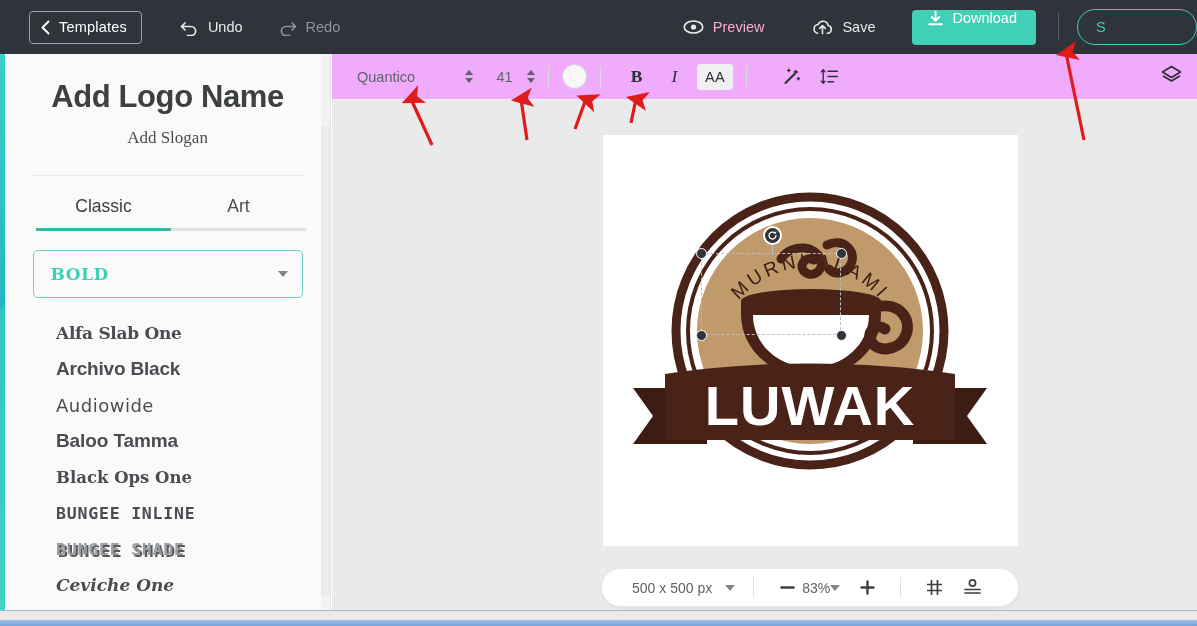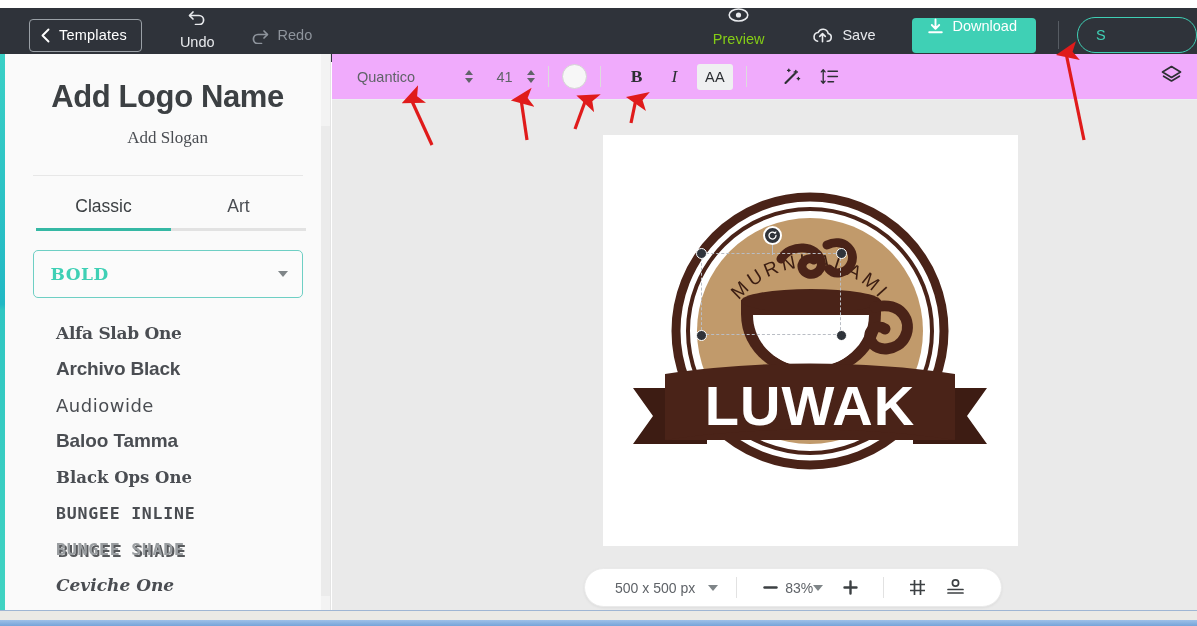--- a/index.html
+++ b/index.html
@@ -6,37 +6,37 @@
   html, body {
     width: 1197px; height: 626px;
     overflow: hidden;
     font-family: "Liberation Sans", sans-serif;
     background: #ffffff;
   }
   #app { position: relative; width: 1197px; height: 626px; overflow: hidden; }
 
   
   .topbar {
-    position: absolute; top: 8px; left: 0; width: 1197px; height: 54px;
+    position: absolute; top: 0; left: 0; width: 1197px; height: 54px;
     background: #2f333a; display: flex; align-items: center;
   }
   .templates-btn {
     margin-left: 29px; height: 33px; padding: 0 14px 0 10px;
     border: 1px solid #9aa0a6; border-radius: 4px;
     display: flex; align-items: center; gap: 8px;
     color: #ffffff; font-size: 14.5px; cursor: pointer; background: transparent;
   }
   .templates-btn .lbl { letter-spacing: .2px; }
   .tb-item {
     display: flex; align-items: center; gap: 9px;
     font-size: 14.5px; cursor: pointer; height: 54px;
   }
-  .tb-undo { margin-left: 38px; color: #e8eaed; flex-direction: column; }
+  .tb-undo { margin-left: 38px; color: #e8eaed; }
   .tb-redo { margin-left: 35px; color: #8e949c; }
-  .tb-preview { margin-left: auto; color: #84cc16; flex-direction: column; }
+  .tb-preview { margin-left: auto; color: #f9a8d4; }
   .tb-save { margin-left: 48px; color: #e8eaed; }
   .download-btn {
     margin-left: 36px; height: 35px; padding: 0 19px 0 15px;
     background: #3fd0b5; border: none; border-radius: 4px;
     display: flex; align-items: flex-start; gap: 9px;
     color: #ffffff; font-size: 14.5px; cursor: pointer; font-weight: 400;
   }
   .tb-divider {
     margin-left: 22px; width: 1px; height: 28px; background: #575c63;
   }
@@ -173,21 +173,21 @@
     border-radius: 50%; background: #2f333a; border: 2px solid #ffffff;
     display: flex; align-items: center; justify-content: center;
   }
   .rot-line {
     position: absolute; left: 70px; top: -10px; width: 1px; height: 11px;
     background: #b9bdc4;
   }
 
   
   .bottombar {
-    position: absolute; left: 584px; top: 568px; width: 418px; height: 39px;
+    position: absolute; left: 601px; top: 568px; width: 418px; height: 39px;
     background: #ffffff; border-radius: 20px; border: 1px solid #eaeaea;
     display: flex; align-items: center; box-shadow: 0 1px 3px rgba(0,0,0,.06);
   }
   .bb-size { margin-left: 30px; display: flex; align-items: center; gap: 13px; cursor: pointer; }
   .bb-size .txt { font-size: 14px; color: #5f6368; }
   .bb-sep { margin: 0 18px; width: 1px; height: 21px; background: #e2e2e2; }
   .bb-btn { cursor: pointer; color: #3c4043; display: flex; align-items: center; justify-content: center; }
   .bb-zoom { font-size: 14px; color: #5f6368; margin: 0 0; }
   .bb-icon { width: 30px; height: 26px; }
 

